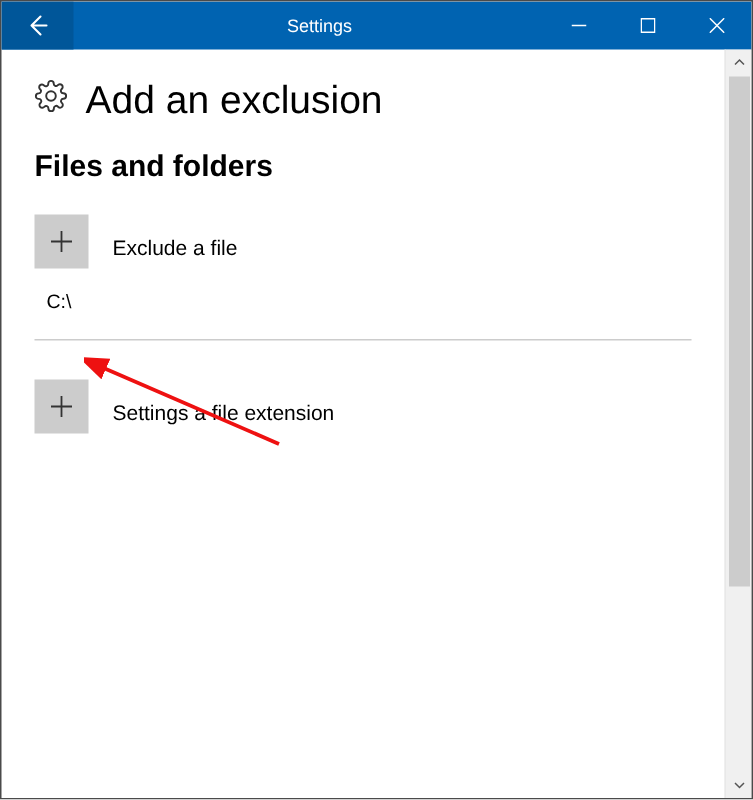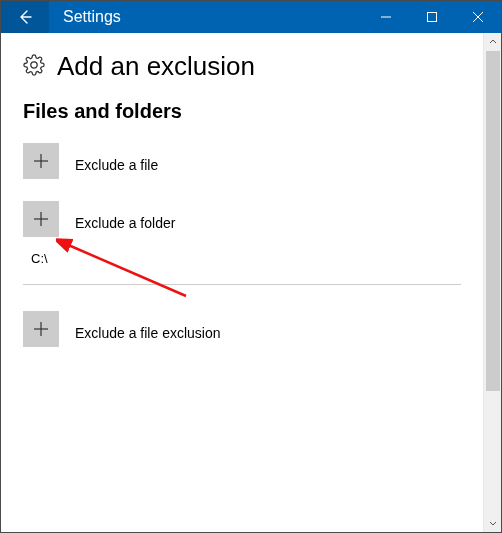--- a/index.html
+++ b/index.html
@@ -1,20 +1,20 @@
 <!DOCTYPE html>
 <html><head>
 <meta charset="utf-8">
 <style>
   * { box-sizing: border-box; margin: 0; padding: 0; }
   html, body { width: 502px; height: 533px; font-family: "Segoe UI", Arial, sans-serif; background: #fff; }
   .window { width: 502px; height: 533px; border: 1px solid #4a4a4a; display: flex; flex-direction: column; position: relative; overflow: hidden; background: #fff; }
   .titlebar { height: 32px; background: #0063b1; display: flex; align-items: center; color: #fff; flex-shrink: 0; }
   .back-btn { width: 48px; height: 32px; background: #005699; display: flex; align-items: center; justify-content: center; }
-  .title-text { margin-left: 14px; font-size: 16px; font-weight: 400; flex: 1; color: #fff; }
+  .title-text { margin-left: 14px; font-size: 12px; font-weight: 400; flex: 1; color: #fff; text-align: center; }
   .win-controls { display: flex; }
   .win-btn { width: 46px; height: 32px; display: flex; align-items: center; justify-content: center; }
   .content-wrap { flex: 1; display: flex; overflow: hidden; }
   .content { flex: 1; padding: 18px 22px 10px 22px; overflow: hidden; }
   .page-header { display: flex; align-items: center; margin-bottom: 18px; }
   .gear { margin-right: 12px; }
   .page-title { font-size: 26px; font-weight: 300; color: #000; }
   .section-header { font-size: 20px; font-weight: 700; color: #000; margin-top: 12px; margin-bottom: 20px; }
   .add-row { display: flex; align-items: flex-end; margin-bottom: 22px; }
   .plus-box { width: 36px; height: 36px; background: #ccc; display: flex; align-items: center; justify-content: center; flex-shrink: 0; margin-right: 16px; }
@@ -78,43 +78,34 @@
       <div class="add-row">
         <div class="plus-box">
           <svg width="18" height="18" viewBox="0 0 18 18">
               <line x1="9" y1="2" x2="9" y2="16"></line>
               <line x1="2" y1="9" x2="16" y2="9"></line>
             </svg>
         </div>
         <div class="add-label">Exclude a file</div>
       </div>
 
-      <div class="add-row">
-        <div class="plus-box">
-          <svg width="18" height="18" viewBox="0 0 18 18">
-              <line x1="9" y1="2" x2="9" y2="16"></line>
-              <line x1="2" y1="9" x2="16" y2="9"></line>
-            </svg>
-        </div>
-        <div class="add-label">Exclude a folder</div>
-      </div>
 
       <div class="existing">C:\</div>
 
       <hr class="divider">
 
 
       <div class="add-row">
         <div class="plus-box">
           <svg width="18" height="18" viewBox="0 0 18 18">
               <line x1="9" y1="2" x2="9" y2="16"></line>
               <line x1="2" y1="9" x2="16" y2="9"></line>
             </svg>
         </div>
-        <div class="add-label">Exclude a file exclusion</div>
+        <div class="add-label">Settings a file extension</div>
       </div>
 
     </div>
 
     <div class="scrollbar">
       <div class="scroll-arrow top">
         <svg width="8" height="8" viewBox="0 0 8 8">
             <path d="M1 5 L4 2 L7 5" stroke="#555" stroke-width="1" fill="none"></path>
           </svg>
       </div>

